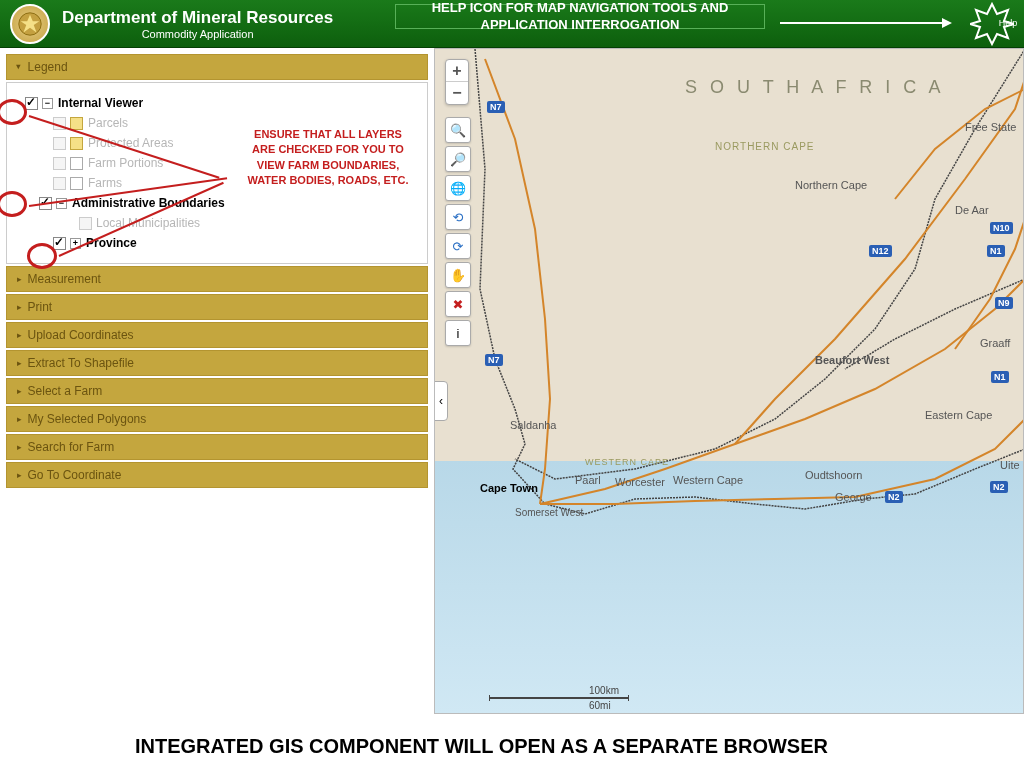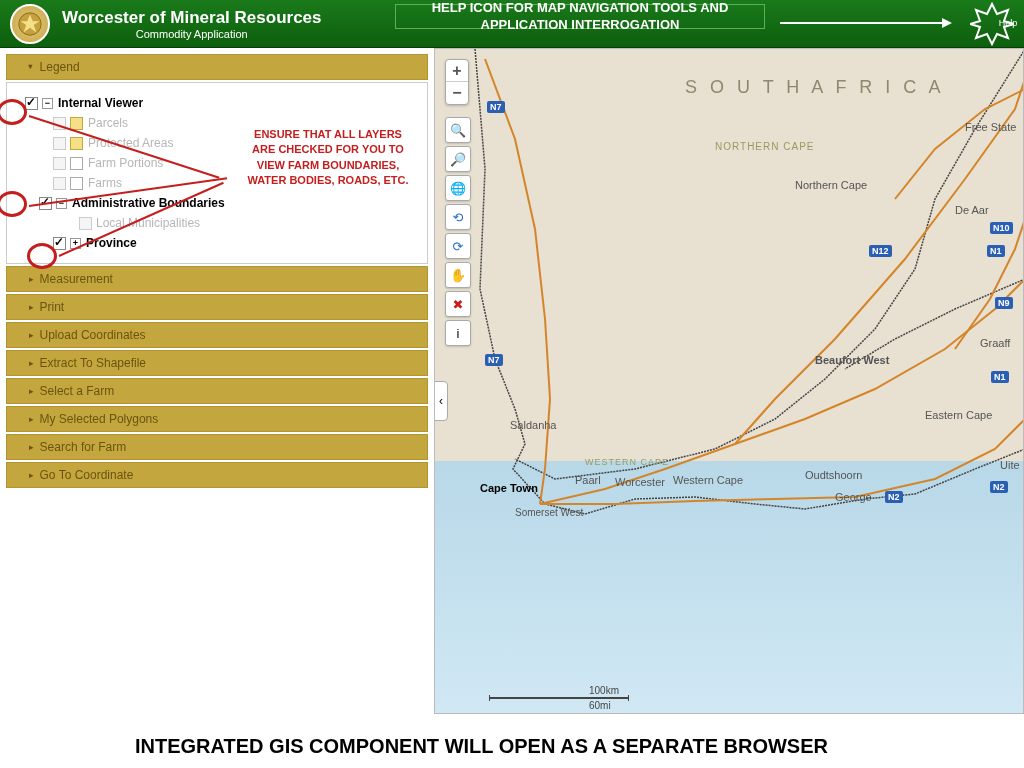--- a/index.html
+++ b/index.html
@@ -15,21 +15,21 @@
 .help-banner { position:absolute; left:395px; top:4px; width:370px; height:25px; border:1px solid #58b058; color:#fff; font-weight:bold; font-size:13px; text-align:center; display:flex; align-items:center; justify-content:center; line-height:1.3; }
 .arrow-line { position:absolute; left:780px; top:22px; width:170px; height:2px; background:#fff; }
 .arrow-line::after { content:''; position:absolute; right:-2px; top:-4px; border-left:10px solid #fff; border-top:5px solid transparent; border-bottom:5px solid transparent; }
 .help-star { position:absolute; right:10px; top:2px; width:44px; height:44px; }
 .help-star svg { width:44px; height:44px; }
 .help-star-text { position:absolute; top:16px; left:16px; width:44px; text-align:center; font-size:9px; color:#fff; }
 
 
 .main { display:flex; height:666px; }
 .sidebar { width:434px; padding:6px; position:relative; }
-.panel-hdr { background:#c4a63e; color:#6b5410; font-size:12px; padding:5px 22px; border:1px solid #b39430; display:flex; align-items:center; cursor:pointer; margin-bottom:2px; }
+.panel-hdr { background:#c4a63e; color:#6b5410; font-size:12px; padding:5px 10px; border:1px solid #b39430; display:flex; align-items:center; cursor:pointer; margin-bottom:2px; }
 .panel-hdr .caret { margin-right:6px; font-size:9px; }
 .panel-hdr.open .caret { transform:rotate(90deg); display:inline-block; }
 .legend-body { background:#fff; border:1px solid #ccc; padding:10px 8px 10px 18px; margin-bottom:2px; position:relative; }
 .layer-row { display:flex; align-items:center; font-size:12px; padding:3px 0; }
 .layer-row.sub { padding-left:28px; color:#b6b6b6; }
 .layer-row.sub2 { padding-left:54px; color:#b6b6b6; }
 .layer-row.main-row { font-weight:bold; color:#000; }
 .chk { width:13px; height:13px; border:1px solid #888; margin-right:4px; position:relative; flex-shrink:0; }
 .chk.checked::after { content:'✓'; position:absolute; top:-3px; left:0; font-size:12px; color:#000; }
 .chk.disabled { border-color:#ccc; background:#f5f5f5; }
@@ -67,21 +67,21 @@
 <body>
 
 <div class="header">
   <div class="crest">
     <svg viewBox="0 0 30 30">
         <circle cx="15" cy="15" r="12" fill="#c4a040" stroke="#8a6a10"></circle>
         <path d="M15 5 L18 12 L25 12 L19 16 L22 24 L15 19 L8 24 L11 16 L5 12 L12 12 Z" fill="#f5e087"></path>
       </svg>
   </div>
   <div class="dept-block">
-    <div class="dept-title">Worcester of Mineral Resources</div>
+    <div class="dept-title">Department of Mineral Resources</div>
     <div class="dept-sub">Commodity Application</div>
   </div>
   <div class="help-banner">HELP ICON FOR MAP NAVIGATION TOOLS AND APPLICATION INTERROGATION</div>
   <div class="arrow-line"></div>
   <div class="help-star">
     <svg viewBox="0 0 44 44">
         <polygon points="22,2 27,12 38,8 34,19 44,22 34,25 38,36 27,32 22,42 17,32 6,36 10,25 0,22 10,19 6,8 17,12" fill="none" stroke="#fff" stroke-width="2"></polygon>
       </svg>
     <div class="help-star-text">Help</div>
   </div>

